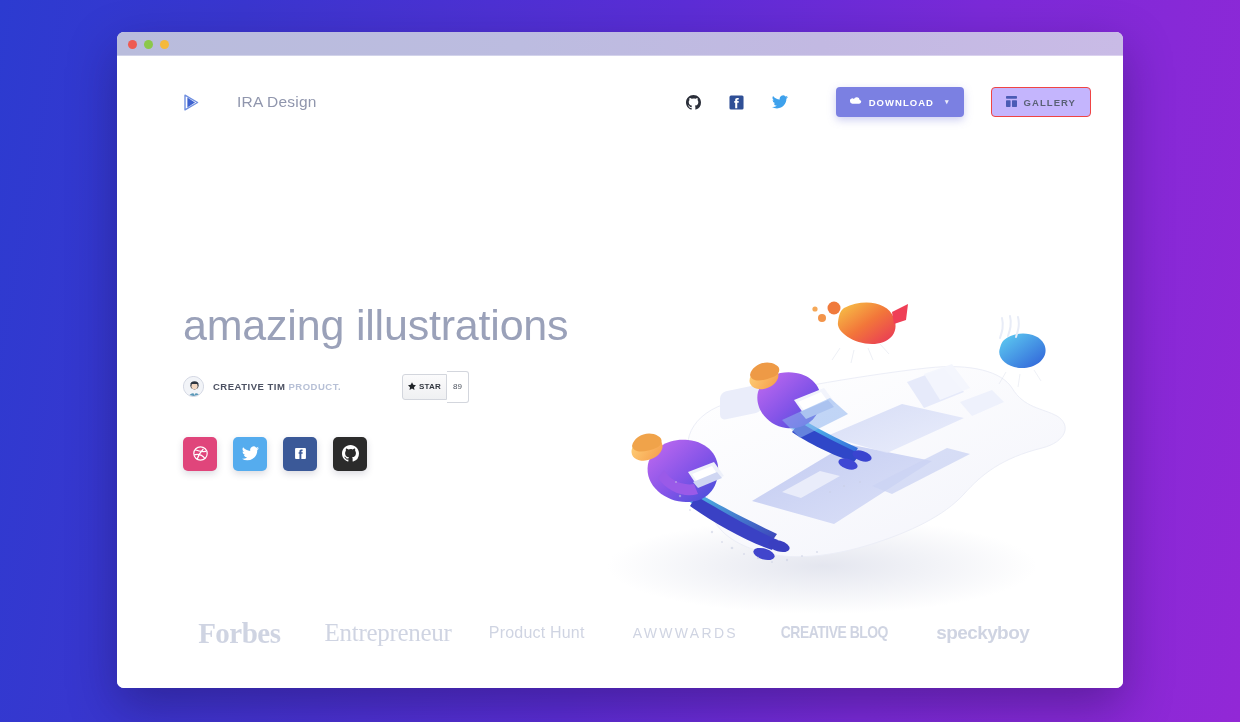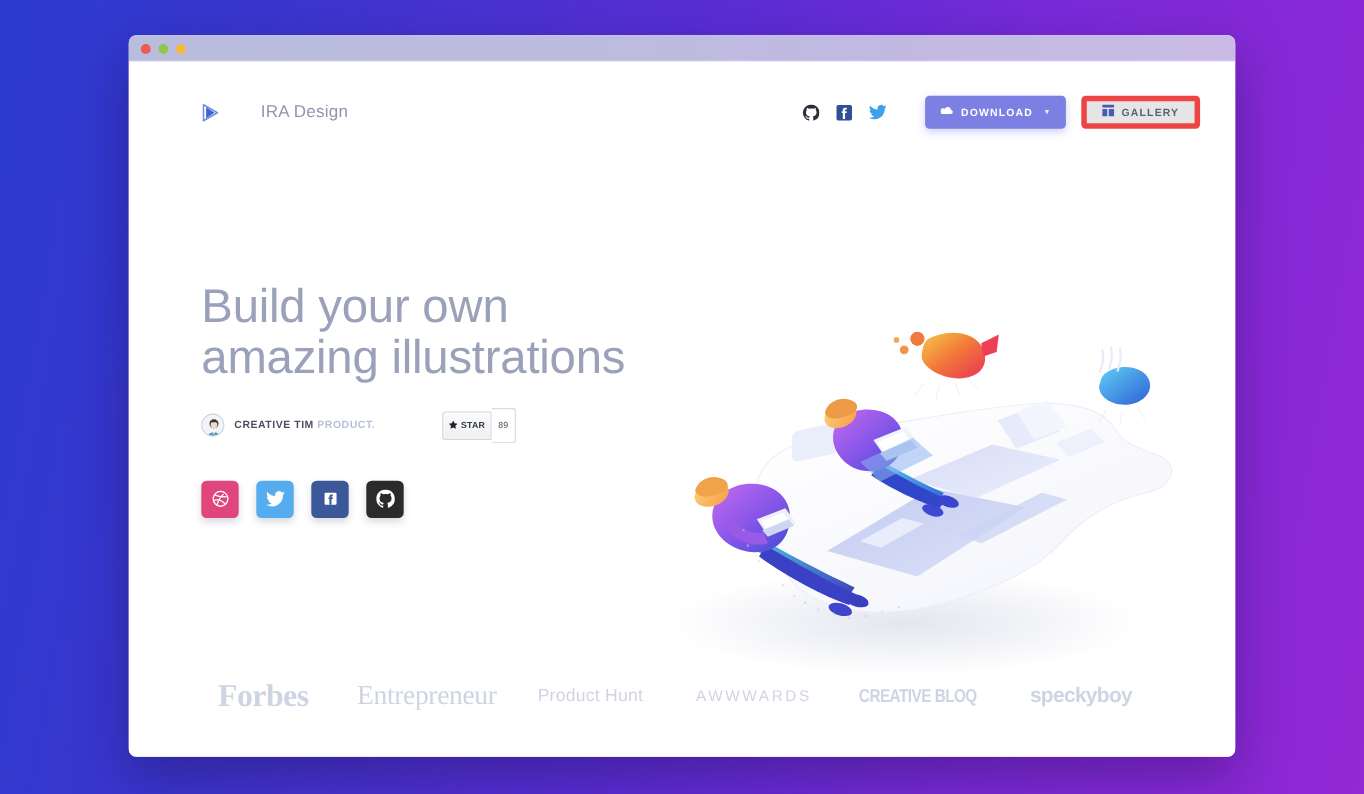--- a/index.html
+++ b/index.html
@@ -64,21 +64,21 @@
   #brand { display: flex; align-items: center; gap: 9px; }
   #brand-mark { width: 17px; height: 17px; display: block; }
   #brand-name {
     font-size: 15.5px;
     color: #9096ad;
     letter-spacing: 0.2px;
     font-weight: 400;
     margin-left: 28px;
   }
 
-  #header-right { display: flex; align-items: center; gap: 0; }
+  #header-right { display: flex; align-items: center; gap: 13px; }
   .hdr-social {
     width: 30px; height: 26px;
     display: flex; align-items: center; justify-content: center;
     cursor: pointer;
   }
   .hdr-social svg { display: block; }
 
   .btn {
     height: 30px;
     border-radius: 4px;
@@ -98,23 +98,23 @@
     margin-left: 28px;
     box-shadow: 0 3px 8px rgba(110,116,215,0.35);
     border: none;
   }
   #download-caret {
     font-size: 7px;
     opacity: .85;
     margin-left: 4px;
   }
   #gallery-button {
-    background: #e5e5e5;
+    background: #c4b5fd;
     color: #5a6176;
-    border: 5px solid #ef4444;
+    border: 1px solid #ef4444;
     margin-left: 14px;
   }
 
   
   #hero {
     position: relative;
     padding: 0 0 0 66px;
     height: 505px;
   }
   #hero-copy { padding-top: 130px; width: 440px; position: relative; z-index: 3; }
@@ -306,21 +306,21 @@
             <span>GALLERY</span>
           </button>
 
         </div>
       </header>
 
       <section id="hero">
 
         <div id="hero-copy">
           <h1 id="headline">
-            <span>Build your own</span><br>
+            <br>
             <span>amazing illustrations</span>
           </h1>
 
 
           <div id="product-row">
             <span id="avatar">
               <svg viewBox="0 0 21 21" width="21" height="21">
                 <rect width="21" height="21" fill="#f2f4f8"></rect>
                 <circle cx="10.5" cy="8.3" r="4.1" fill="#2f3640"></circle>
                 <circle cx="10.5" cy="9.2" r="3.1" fill="#f4d9c3"></circle>

